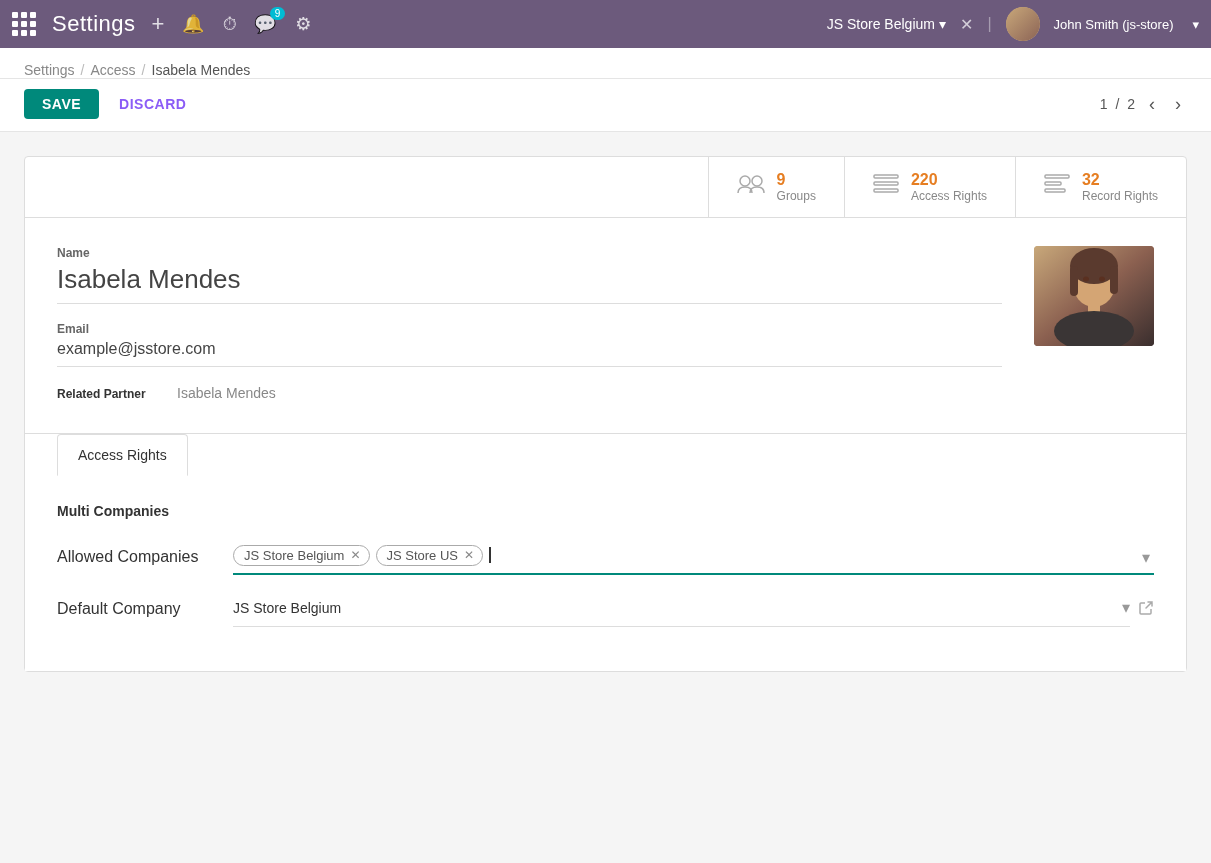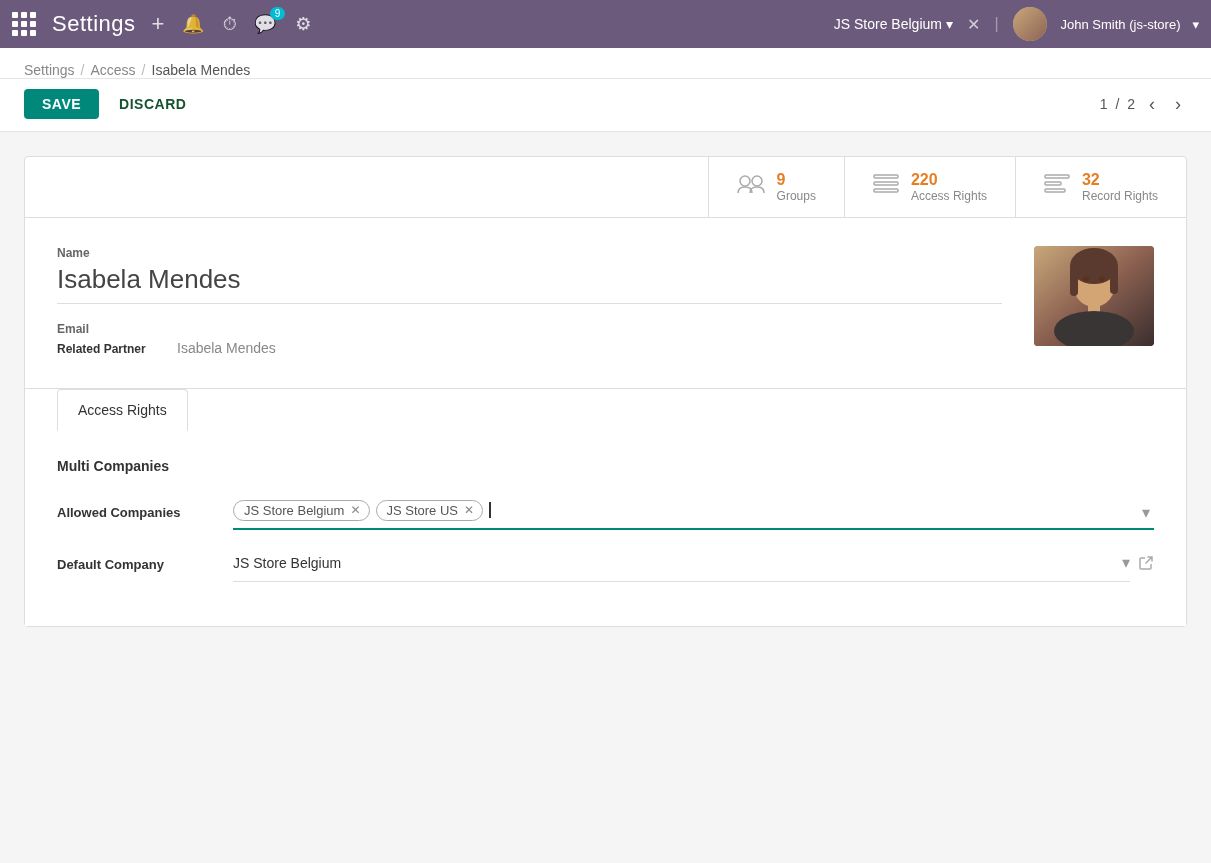--- a/index.html
+++ b/index.html
@@ -83,21 +83,21 @@
     }
     .topnav-avatar-img {
       width: 34px; height: 34px;
       border-radius: 50%;
       background: linear-gradient(135deg, #c9a87a 0%, #8B6355 100%);
     }
     .topnav-user {
       color: #fff;
       font-size: 13px;
       cursor: pointer;
-      display: flex; align-items: center; gap: 12px;
+      display: flex; align-items: center; gap: 19px;
     }
 
     
     .breadcrumb-bar {
       background: #fff;
       padding: 14px 24px 0;
       border-bottom: 1px solid #e5e5e5;
     }
     .breadcrumb {
       display: flex;
@@ -130,21 +130,21 @@
       padding: 7px 18px;
       font-size: 14px;
       font-weight: 600;
       border-radius: 4px;
       cursor: pointer;
       letter-spacing: 0.5px;
     }
     .btn-discard {
       background: none;
       border: none;
-      color: #14532d;
+      color: #8b5cf6;
       font-size: 14px;
       font-weight: 600;
       cursor: pointer;
       padding: 7px 8px;
       letter-spacing: 0.5px;
     }
     .pager {
       margin-left: auto;
       display: flex;
       align-items: center;
@@ -296,22 +296,22 @@
       color: #333;
       margin-bottom: 20px;
     }
     .form-group {
       display: flex;
       align-items: center;
       margin-bottom: 16px;
       gap: 16px;
     }
     .form-group-label {
-      font-weight: 700;
-      font-size: 13px;
+      font-weight: 400;
+      font-size: 16px;
       color: #333;
       min-width: 160px;
     }
     .form-group-input {
       flex: 1;
       position: relative;
     }
     .tags-input {
       display: flex;
       align-items: center;
@@ -488,20 +488,21 @@
           <div class="stat-label">Record Rights</div>
         </div>
       </div>
     </div>
 
     <div class="form-area">
       <div class="form-main">
         <div class="field-label">Name</div>
         <div class="field-value">Isabela Mendes</div>
         <div class="field-label">Email</div>
+        <div class="field-value-sm">example@jsstore.com</div>
         <div class="field-row">
           <span class="field-row-label">Related Partner</span>
           <span class="field-row-value">Isabela Mendes</span>
         </div>
       </div>
       <div class="form-avatar">
         <div class="avatar-photo">
 
           <svg width="120" height="100" viewBox="0 0 120 100">
             <defs>

